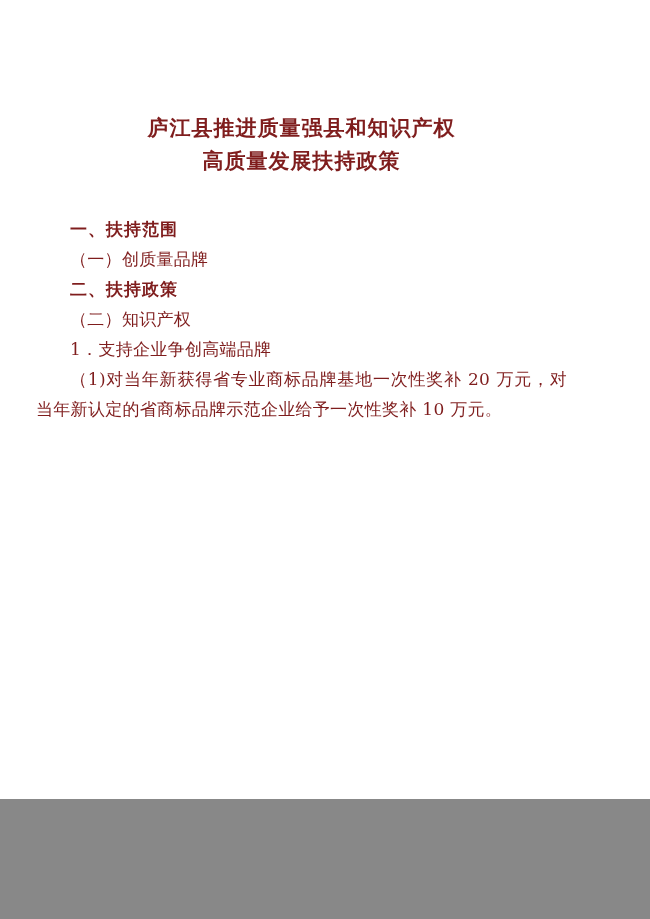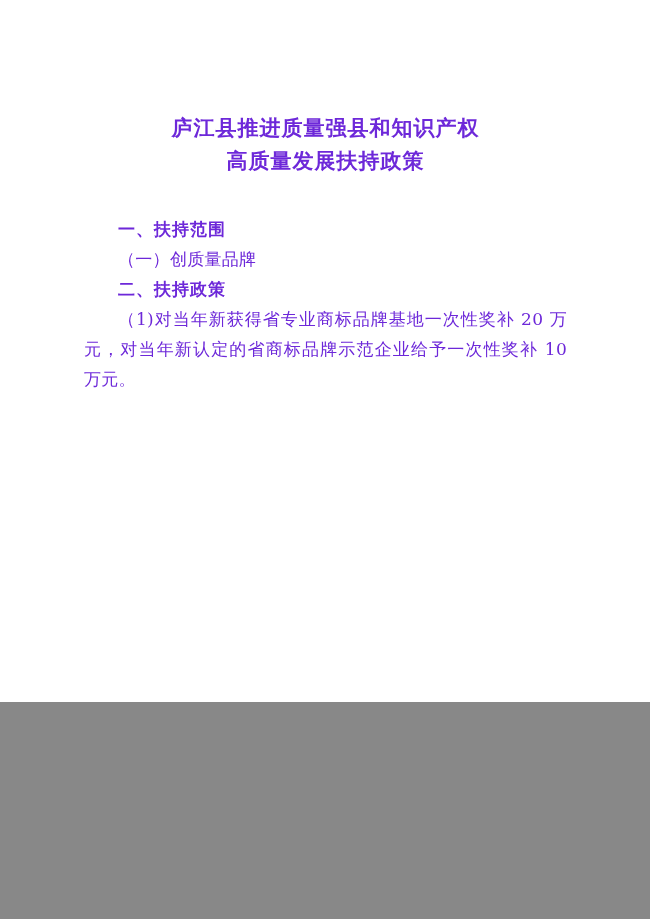--- a/index.html
+++ b/index.html
@@ -1,24 +1,24 @@
 <!DOCTYPE html>
 <html><head>
 <meta charset="utf-8">
 <style>
   * { margin: 0; padding: 0; box-sizing: border-box; }
   html, body { background: #888; }
   .page {
     position: relative;
     width: 650px;
-    height: 702px;
+    height: 799px;
     margin: 0 auto;
     background: #ffffff;
-    color: #6d28d9;
-    padding: 112px 83px 0 84px;
+    color: #7f1d1d;
+    padding: 112px 83px 0 36px;
     overflow: hidden;
     font-family: "DejaVu Serif", "Liberation Serif", serif;
   }
   .doc-title {
     font-size: 21px;
     line-height: 33px;
     font-weight: bold;
     text-align: center;
     letter-spacing: 1px;
     font-family: "DejaVu Sans", "Liberation Sans", sans-serif;
@@ -47,15 +47,17 @@
 
 <div class="page">
   <div class="doc-title">
     <div>庐江县推进质量强县和知识产权</div>
     <div>高质量发展扶持政策</div>
   </div>
   <div class="doc-body">
     <div class="block heading">一、扶持范围</div>
     <div class="block">（一）创质量品牌</div>
     <div class="block heading">二、扶持政策</div>
+    <div class="block">（二）知识产权</div>
+    <div class="block">1．支持企业争创高端品牌</div>
     <div class="block">（1)对当年新获得省专业商标品牌基地一次性奖补 20 万元，对当年新认定的省商标品牌示范企业给予一次性奖补 10 万元。</div>
   </div>
 </div>
 
 </body></html>

